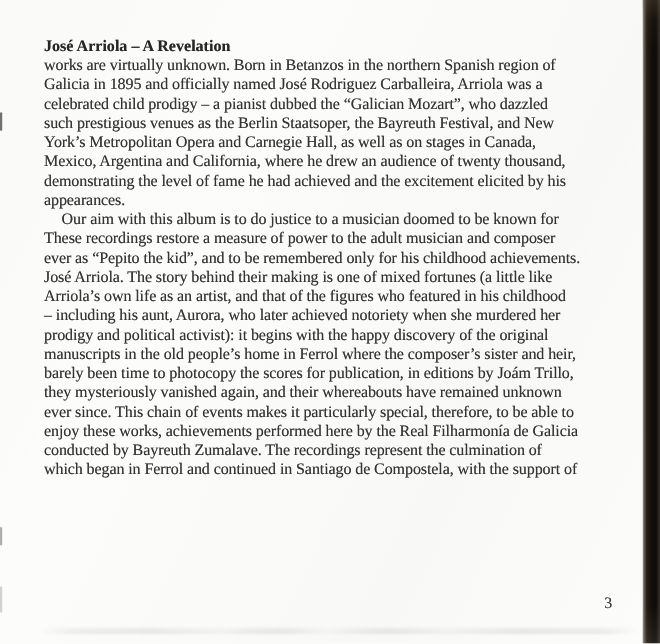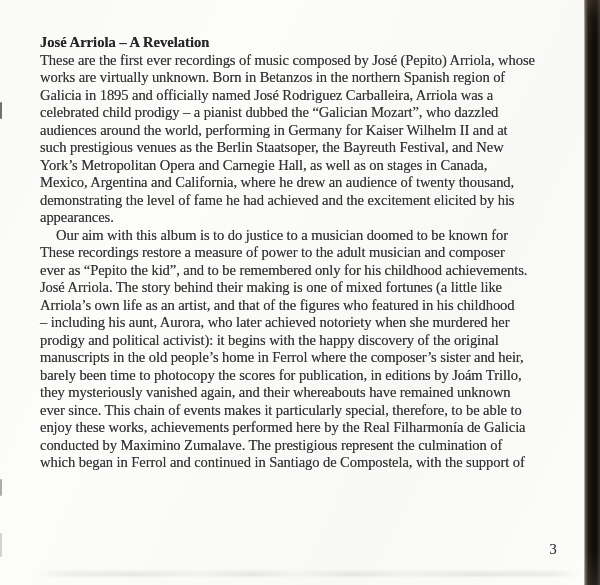--- a/index.html
+++ b/index.html
@@ -105,43 +105,41 @@
 </head>
 <body>
 
 <div class="page">
 
   <div class="text-block">
     <div class="line title-line">
       <span>José Arriola – A Revelation</span>
     </div>
     <div id="body-text">
-        <div class="line"><span>These are the first ever recordings of music composed by José (Pepito) Arriola, whose</span></div>
         <div class="line"><span>works are virtually unknown. Born in Betanzos in the northern Spanish region of</span></div>
         <div class="line"><span>Galicia in 1895 and officially named José Rodriguez Carballeira, Arriola was a</span></div>
         <div class="line"><span>celebrated child prodigy – a pianist dubbed the “Galician Mozart”, who dazzled</span></div>
-        <div class="line"><span>audiences around the world, performing in Germany for Kaiser Wilhelm II and at</span></div>
         <div class="line"><span>such prestigious venues as the Berlin Staatsoper, the Bayreuth Festival, and New</span></div>
         <div class="line"><span>York’s Metropolitan Opera and Carnegie Hall, as well as on stages in Canada,</span></div>
         <div class="line"><span>Mexico, Argentina and California, where he drew an audience of twenty thousand,</span></div>
         <div class="line"><span>demonstrating the level of fame he had achieved and the excitement elicited by his</span></div>
         <div class="line"><span>appearances.</span></div>
         <div class="line indent"><span>Our aim with this album is to do justice to a musician doomed to be known for</span></div>
         <div class="line"><span>These recordings restore a measure of power to the adult musician and composer</span></div>
         <div class="line"><span>ever as “Pepito the kid”, and to be remembered only for his childhood achievements.</span></div>
         <div class="line"><span>José Arriola. The story behind their making is one of mixed fortunes (a little like</span></div>
         <div class="line"><span>Arriola’s own life as an artist, and that of the figures who featured in his childhood</span></div>
         <div class="line"><span>– including his aunt, Aurora, who later achieved notoriety when she murdered her</span></div>
         <div class="line"><span>prodigy and political activist): it begins with the happy discovery of the original</span></div>
         <div class="line"><span>manuscripts in the old people’s home in Ferrol where the composer’s sister and heir,</span></div>
         <div class="line"><span>barely been time to photocopy the scores for publication, in editions by Joám Trillo,</span></div>
         <div class="line"><span>they mysteriously vanished again, and their whereabouts have remained unknown</span></div>
         <div class="line"><span>ever since. This chain of events makes it particularly special, therefore, to be able to</span></div>
         <div class="line"><span>enjoy these works, achievements performed here by the Real Filharmonía de Galicia</span></div>
-        <div class="line"><span>conducted by Maximino Zumalave. The prestigious represent the culmination of</span></div>
+        <div class="line"><span>conducted by Bayreuth Zumalave. The recordings represent the culmination of</span></div>
         <div class="line"><span>which began in Ferrol and continued in Santiago de Compostela, with the support of</span></div>
       </div>
   </div>
 
   <div class="page-number">3</div>
 
   <div class="right-band"></div>
   <div class="bottom-smudge"></div>
   <div class="edge-artifact artifact-1"></div>
   <div class="edge-artifact artifact-2"></div>

